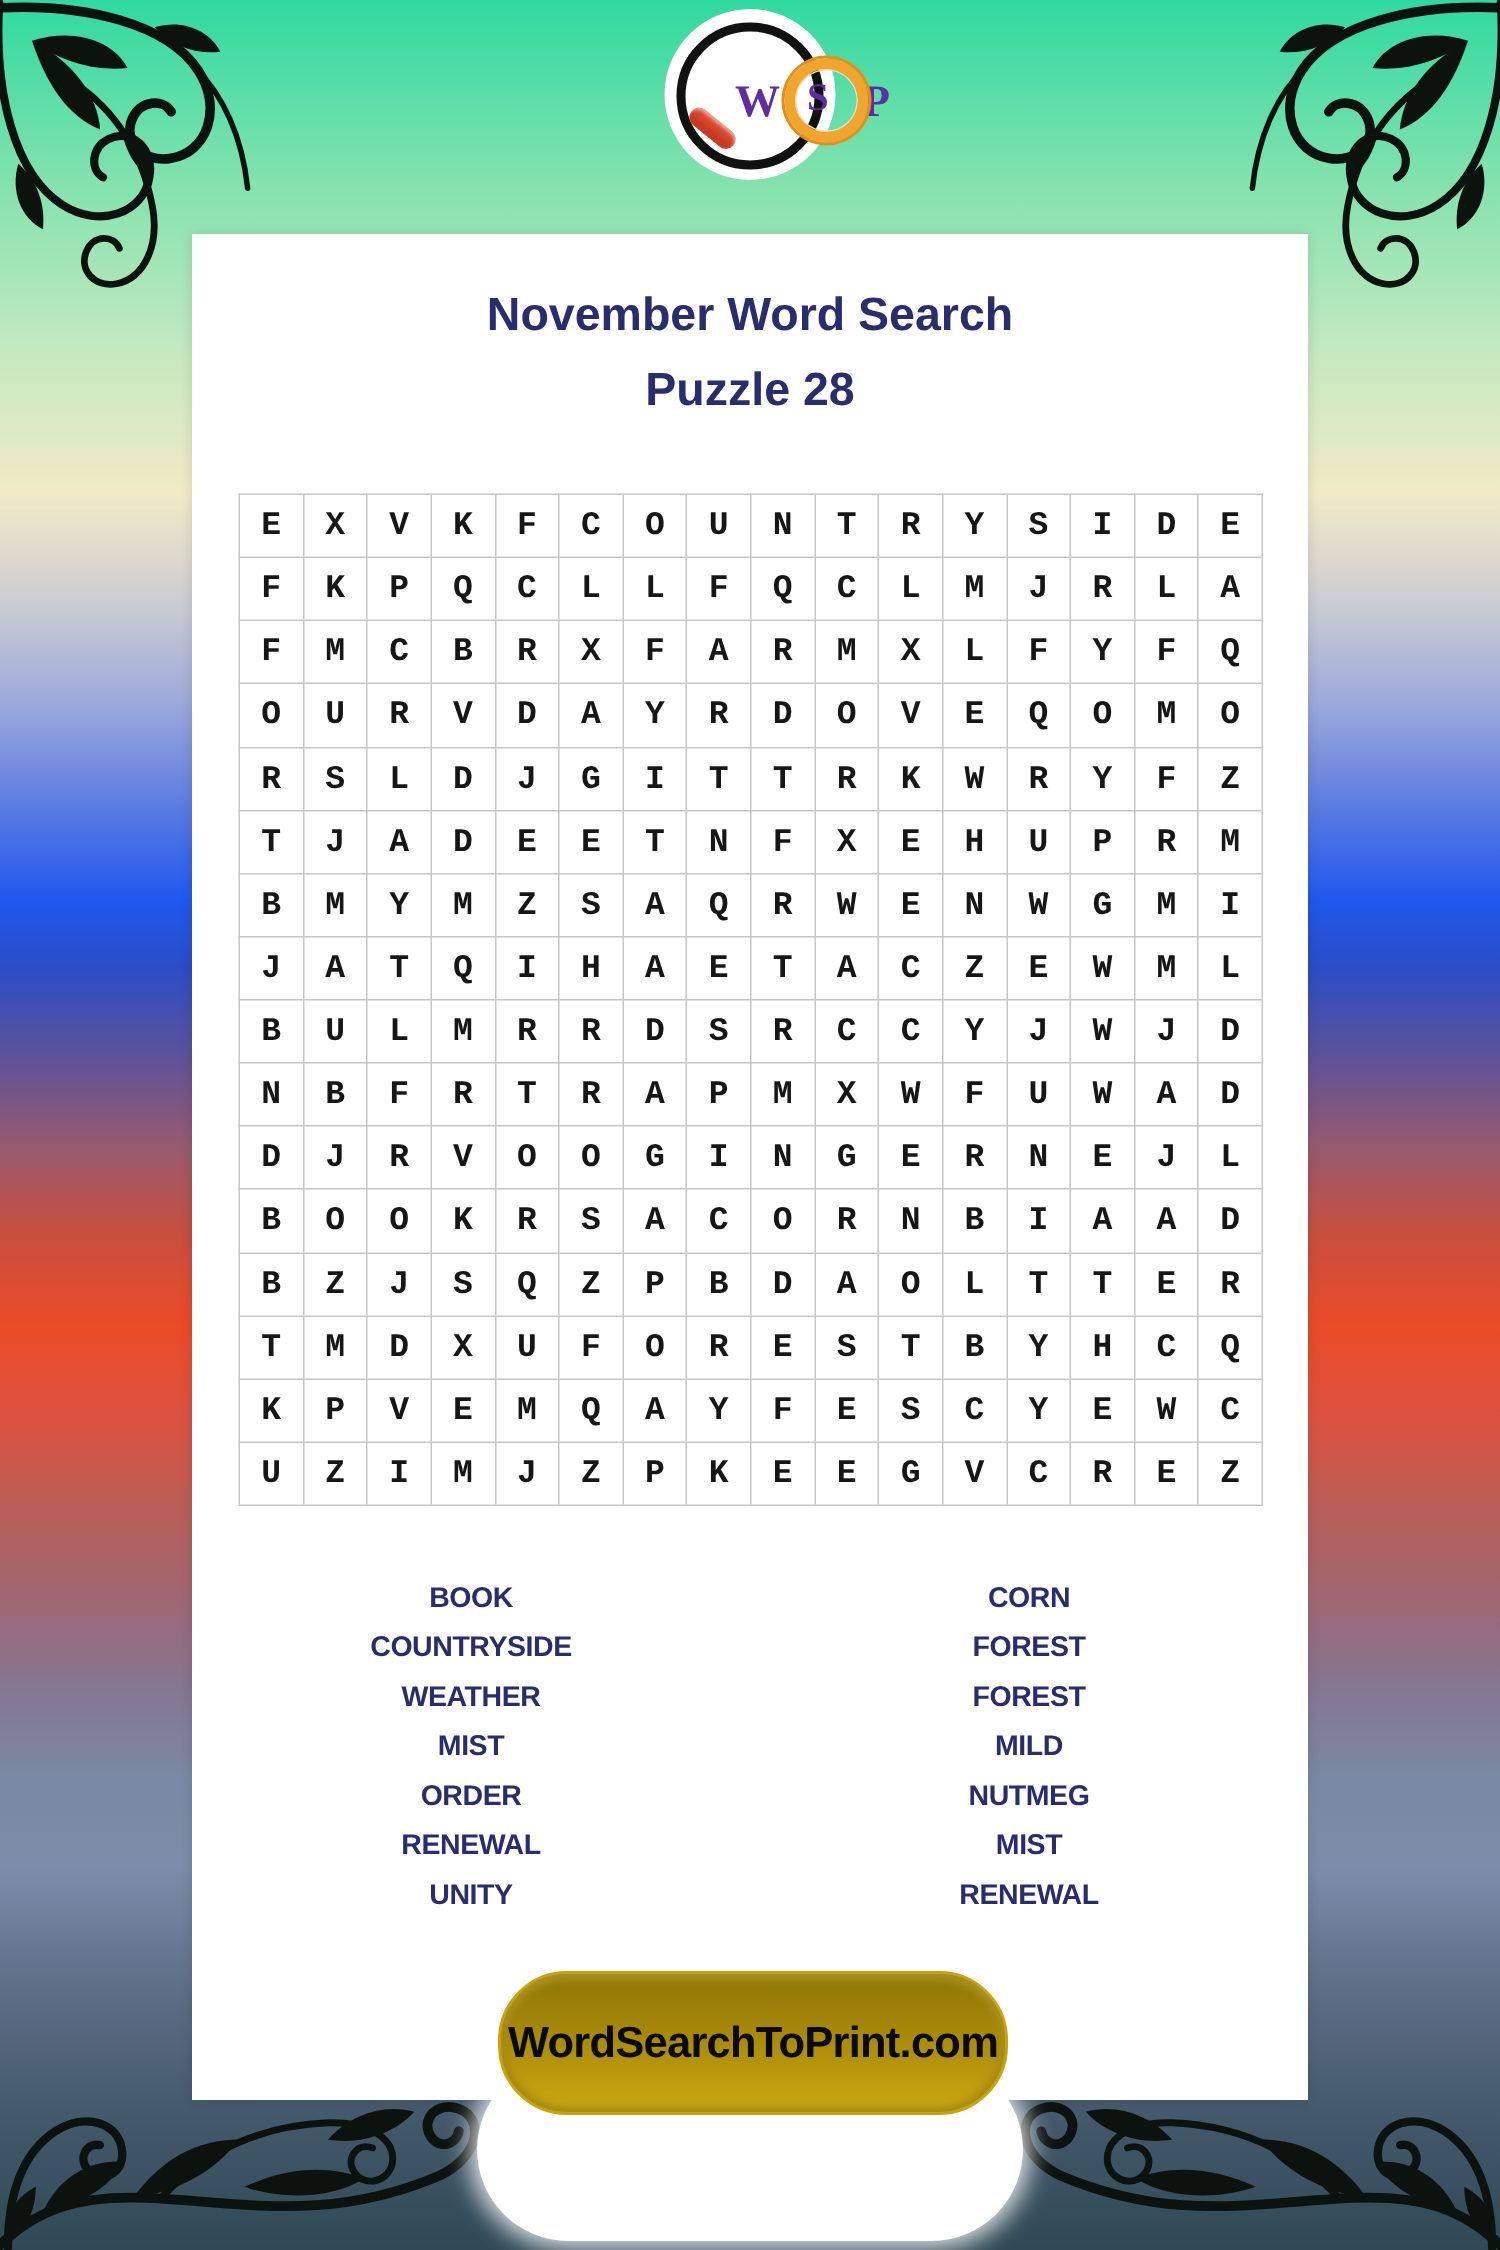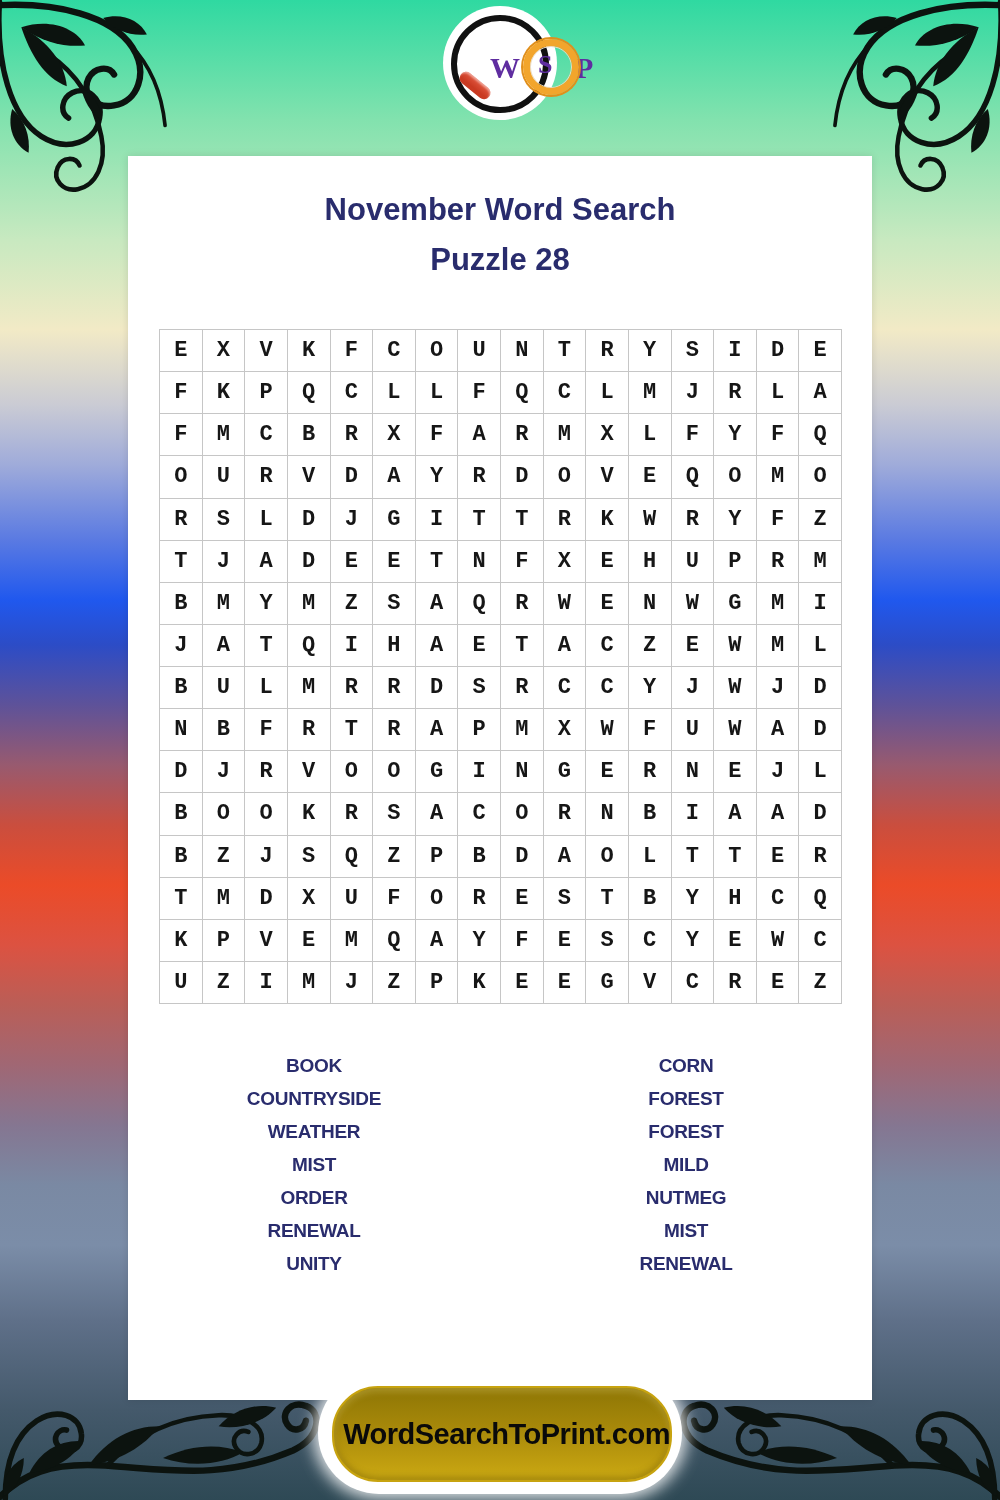--- a/index.html
+++ b/index.html
@@ -60,23 +60,23 @@
   }
 
   
   .words{position:absolute;left:0;top:893px;width:100%;display:flex;}
   .word-col{flex:1;text-align:center;}
   .word{font-size:19px;font-weight:bold;color:var(--heading);line-height:33px;letter-spacing:-0.3px;}
 
   
   .btn-glow{position:absolute;left:318px;top:1372px;width:364px;height:122px;border-radius:61px;
     background:#ffffff;z-index:3;box-shadow:0 0 16px 5px rgba(255,255,255,.85);}
-  .btn{position:absolute;left:332px;top:1386px;width:336px;height:92px;border-radius:46px;
+  .btn{position:absolute;left:332px;top:1314px;width:336px;height:92px;border-radius:46px;
     background:linear-gradient(180deg,#8e7605 0%,#a8890a 45%,#c2a010 85%,#caa913 100%);
-    border:2px solid #c7a30f;z-index:4;display:flex;align-items:center;justify-content:flex-end;
+    border:2px solid #c7a30f;z-index:4;display:flex;align-items:center;justify-content:center;
     cursor:pointer;box-shadow:inset 0 4px 6px rgba(255,235,140,.25), inset 0 -3px 6px rgba(90,70,0,.35);}
   .btn-label{font-size:29px;font-weight:bold;color:#0a0a0a;letter-spacing:-0.5px;}
 </style>
 </head>
 <body>
 
 <svg width="0" height="0" style="position:absolute" aria-hidden="true">
   <defs>
     <g id="cornerFlourish" stroke="#0c130f" fill="none" stroke-linecap="round">
       <path stroke-width="7" d="M2,6 C70,2 130,18 152,52 C170,80 158,112 132,116 C110,120 96,102 104,86 C110,74 126,72 132,82"></path>

